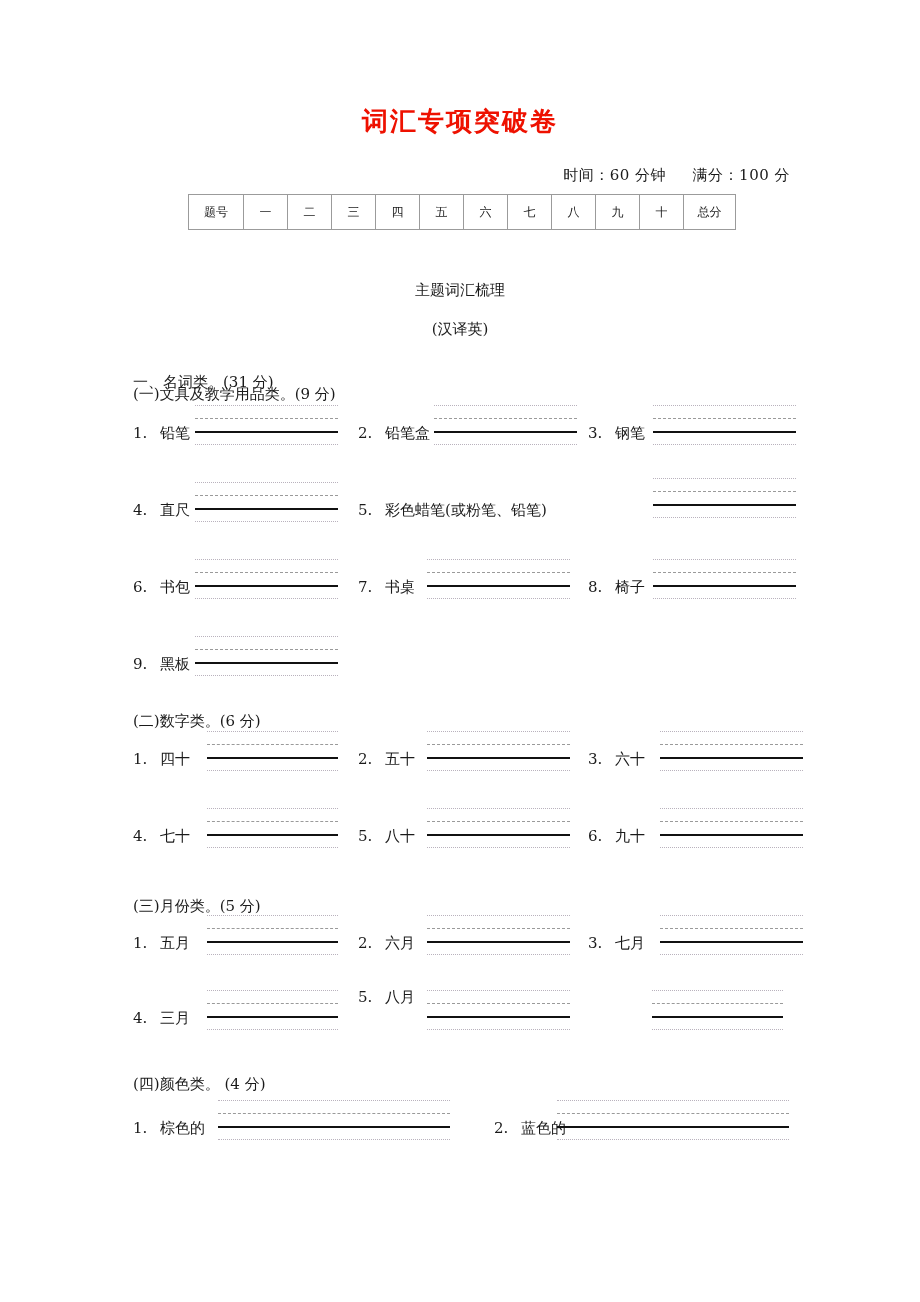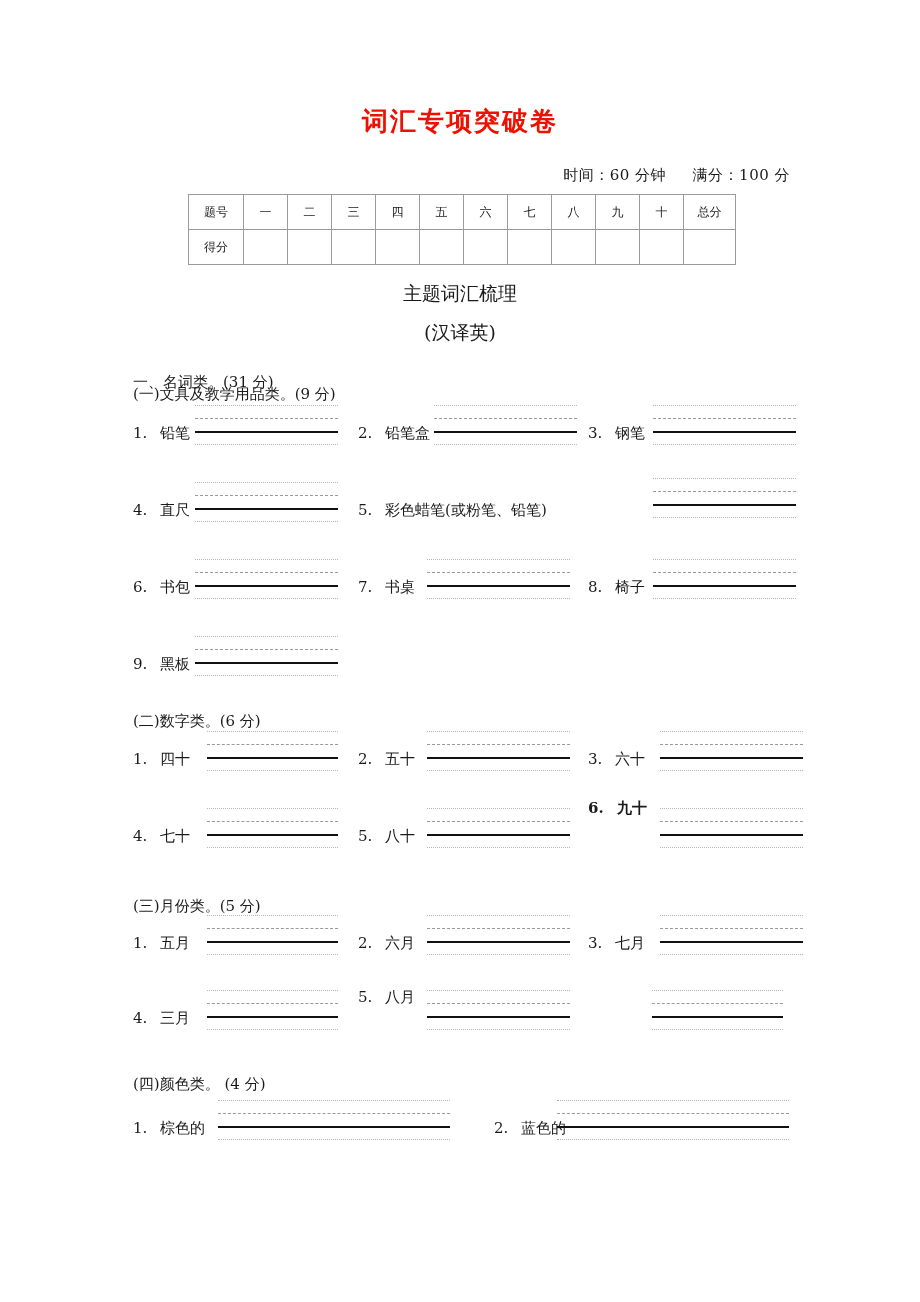--- a/index.html
+++ b/index.html
@@ -64,21 +64,21 @@
   .score-table td.total {
     width: 51px;
   }
 
   
   .center-head {
     position: absolute;
     left: 0;
     width: 920px;
     text-align: center;
-    font-size: 19px;
+    font-size: 15px;
   }
   .center-head.h1 { top: 281px; }
   .center-head.h2 { top: 320px; }
 
   
   .sec-head {
     position: absolute;
     left: 133px;
     font-size: 15px;
     white-space: nowrap;
@@ -147,34 +147,20 @@
     <td>三</td>
     <td>四</td>
     <td>五</td>
     <td>六</td>
     <td>七</td>
     <td>八</td>
     <td>九</td>
     <td>十</td>
     <td class="total">总分</td>
   </tr>
-  <tr>
-    <td class="lead">得分</td>
-    <td></td>
-    <td></td>
-    <td></td>
-    <td></td>
-    <td></td>
-    <td></td>
-    <td></td>
-    <td></td>
-    <td></td>
-    <td></td>
-    <td class="total"></td>
-  </tr>
 </tbody>
   </table>
 
 <div class="center-head h1">主题词汇梳理</div>
 <div class="center-head h2">(汉译英)</div>
 
 <div class="sec-head" style="top:348px;margin-top:25px;">一、名词类。(31 分)</div>
 
 <div class="sec-head" style="top:385px;">(一)文具及教学用品类。(9 分)</div>
 
@@ -327,21 +313,21 @@
   <span class="q-num" style="margin-right: 8px;">5.</span>
   <span class="q-label">八十</span>
 </div>
 <div class="fourline" style="top:808px; left:427px; width:143px;">
   <i class="l1"></i>
   <i class="l2"></i>
   <i class="l3"></i>
   <i class="l4"></i>
 </div>
 
-<div class="q-item" style="top:799px; left:588px;font-weight:bold;">
+<div class="q-item" style="top:827px; left:588px;">
   <span class="q-num" style="margin-right: 8px;">6.</span>
   <span class="q-label">九十</span>
 </div>
 <div class="fourline" style="top:808px; left:660px; width:143px;">
   <i class="l1"></i>
   <i class="l2"></i>
   <i class="l3"></i>
   <i class="l4"></i>
 </div>
 

